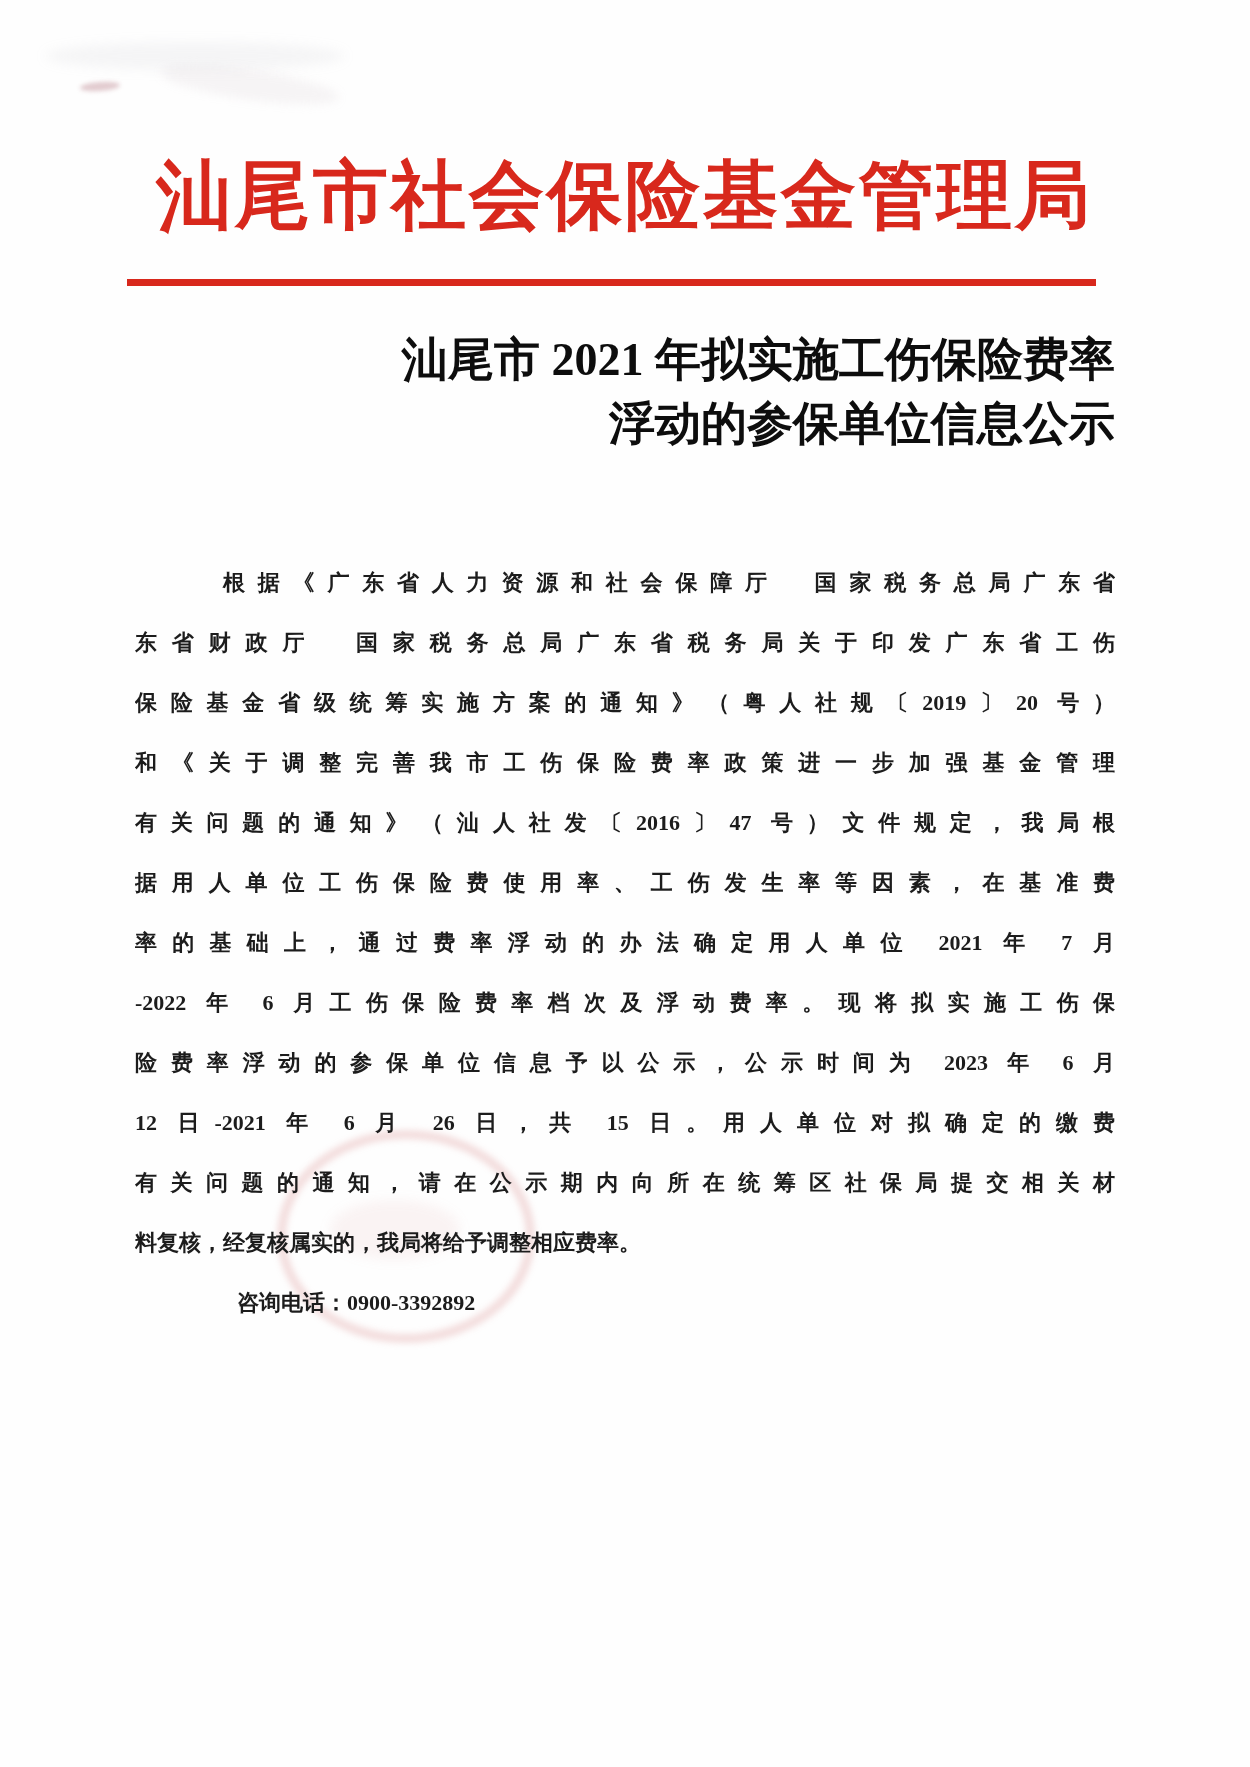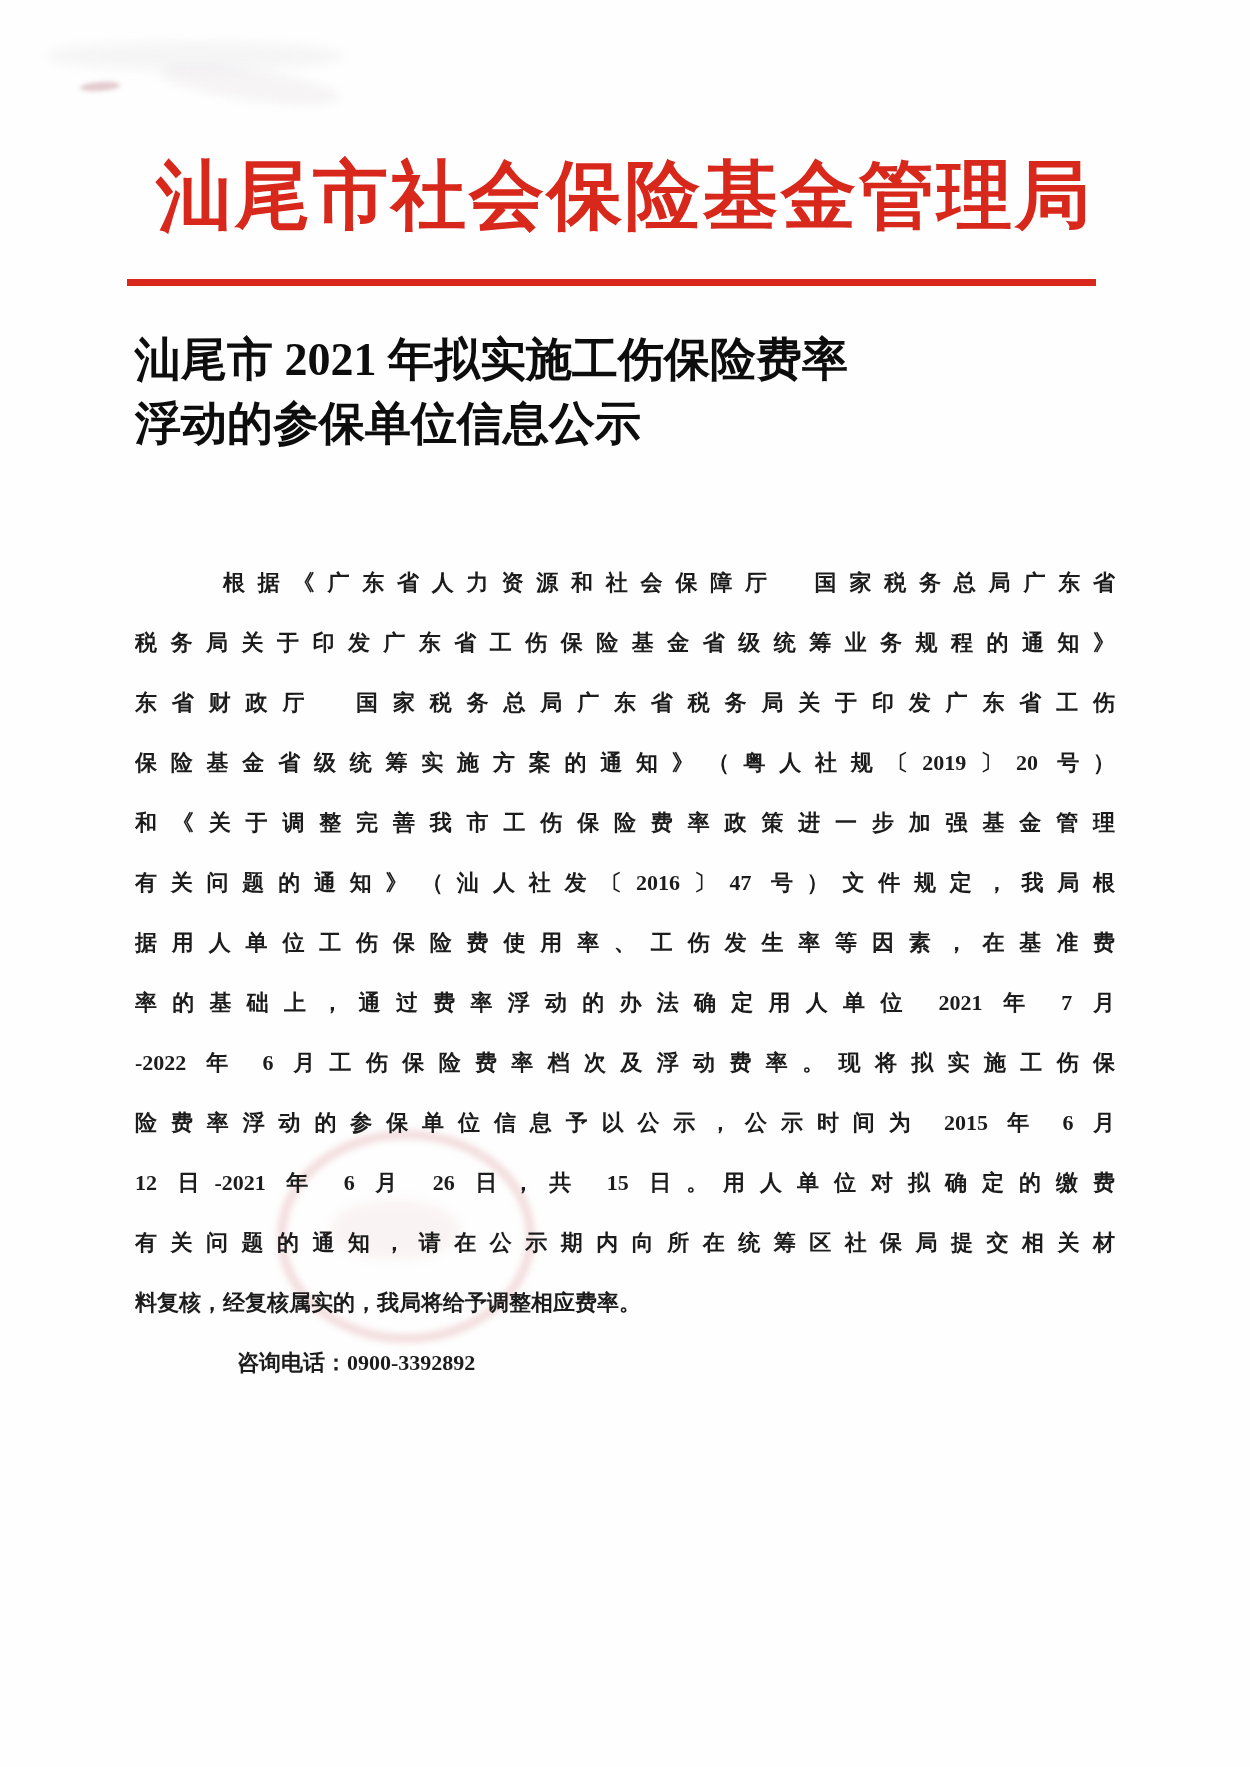--- a/index.html
+++ b/index.html
@@ -63,21 +63,21 @@
     height: 7px;
     background: #d8281c;
   }
 
   
   .doc-title {
     position: absolute;
     top: 328px;
     left: 135px;
     width: 980px;
-    text-align: left;
+    text-align: right;
     color: #0d0d0d;
     font-weight: bold;
     font-size: 46px;
     line-height: 64px;
   }
 
   
   .doc-body {
     position: absolute;
     top: 553px;
@@ -149,28 +149,27 @@
   <div class="doc-title">
     <div>汕尾市 2021 年拟实施工伤保险费率</div>
     <div>浮动的参保单位信息公示</div>
   </div>
 
   <div class="seal-bleed"></div>
   <div class="seal-inner"></div>
 
   <div class="doc-body">
     <div class="bl indent-first">根据《广东省人力资源和社会保障厅　国家税务总局广东省</div>
-    <div class="bl">税务局关于印发广东省工伤保险基金省级统筹业务规程的通知》</div>
     <div class="bl">东省财政厅　国家税务总局广东省税务局关于印发广东省工伤</div>
     <div class="bl">保险基金省级统筹实施方案的通知》（粤人社规〔2019〕20 号）</div>
     <div class="bl">和《关于调整完善我市工伤保险费率政策进一步加强基金管理</div>
     <div class="bl">有关问题的通知》（汕人社发〔2016〕47 号）文件规定，我局根</div>
     <div class="bl">据用人单位工伤保险费使用率、工伤发生率等因素，在基准费</div>
     <div class="bl">率的基础上，通过费率浮动的办法确定用人单位 2021 年 7 月</div>
     <div class="bl">-2022 年 6 月工伤保险费率档次及浮动费率。现将拟实施工伤保</div>
-    <div class="bl">险费率浮动的参保单位信息予以公示，公示时间为 2015 年 6 月</div>
+    <div class="bl">险费率浮动的参保单位信息予以公示，公示时间为 2023 年 6 月</div>
     <div class="bl">12 日-2021 年 6 月 26 日，共 15 日。用人单位对拟确定的缴费</div>
     <div class="bl">有关问题的通知，请在公示期内向所在统筹区社保局提交相关材</div>
     <div class="bl no-stretch">料复核，经复核属实的，我局将给予调整相应费率。</div>
     <div class="bl no-stretch contact-indent">咨询电话：0900-3392892</div>
   </div>
 
 </div>
 
 </body></html>

